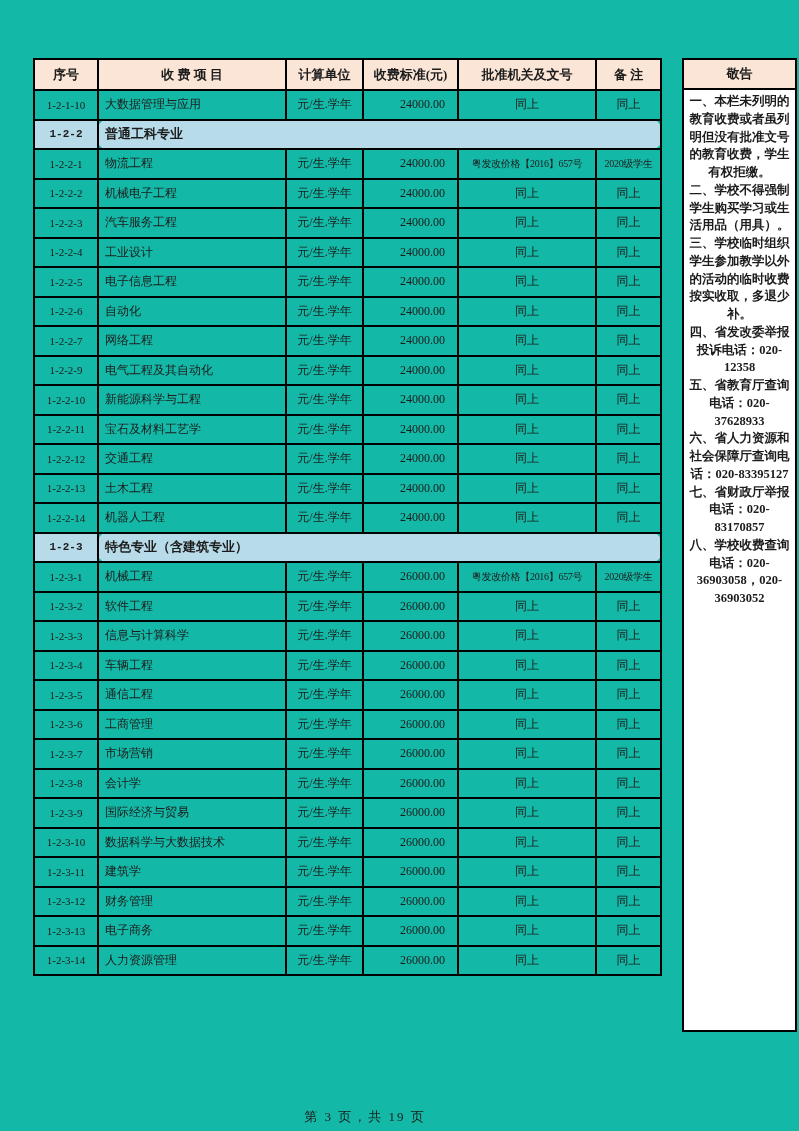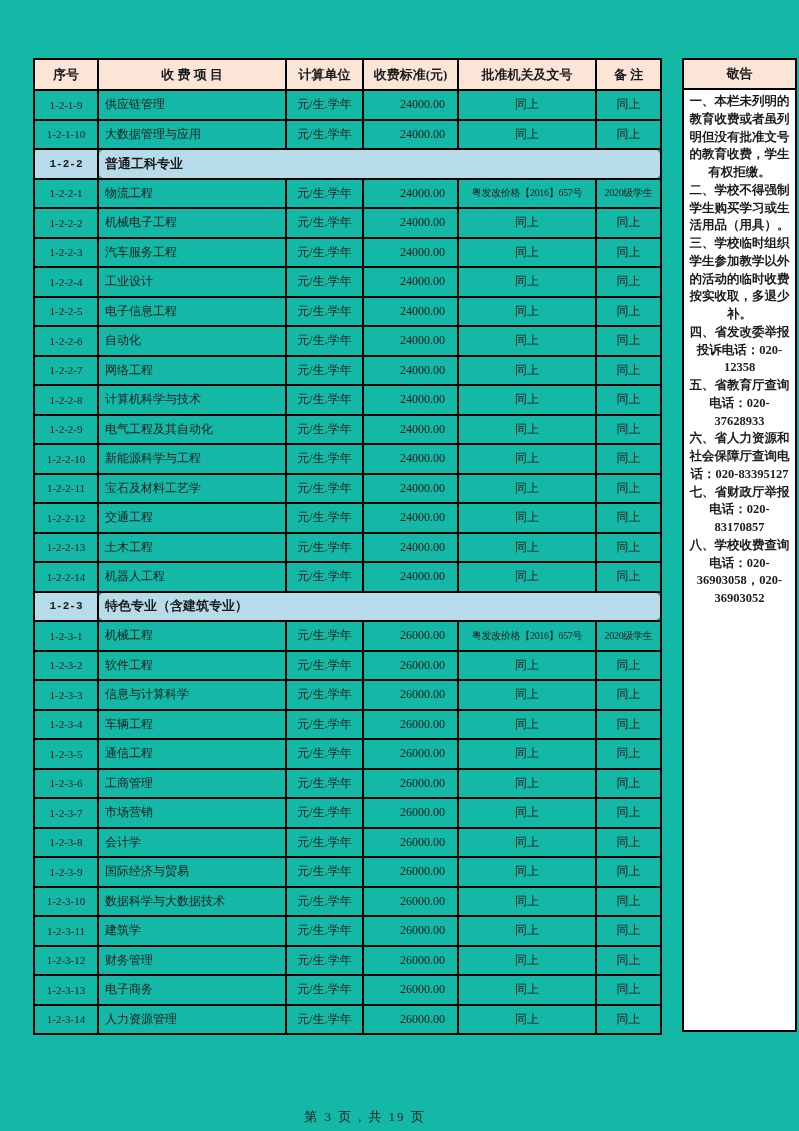--- a/index.html
+++ b/index.html
@@ -122,28 +122,20 @@
         <th>序号</th>
         <th>收 费 项 目</th>
         <th>计算单位</th>
         <th>收费标准(元)</th>
         <th>批准机关及文号</th>
         <th>备  注</th>
       </tr>
     </thead>
     <tbody>
         <tr>
-          <td class="cell-id">1-2-1-9</td>
-          <td class="cell-item">供应链管理</td>
-          <td class="cell-unit">元/生.学年</td>
-          <td class="cell-price">24000.00</td>
-          <td class="cell-approval">同上</td>
-          <td class="cell-note">同上</td>
-        </tr>
-        <tr>
           <td class="cell-id">1-2-1-10</td>
           <td class="cell-item">大数据管理与应用</td>
           <td class="cell-unit">元/生.学年</td>
           <td class="cell-price">24000.00</td>
           <td class="cell-approval">同上</td>
           <td class="cell-note">同上</td>
         </tr>
         <tr class="section">
           <td class="cell-id">1-2-2</td>
           <td class="section-title" colspan="5">普通工科专业</td>
@@ -192,28 +184,20 @@
           <td class="cell-id">1-2-2-6</td>
           <td class="cell-item">自动化</td>
           <td class="cell-unit">元/生.学年</td>
           <td class="cell-price">24000.00</td>
           <td class="cell-approval">同上</td>
           <td class="cell-note">同上</td>
         </tr>
         <tr>
           <td class="cell-id">1-2-2-7</td>
           <td class="cell-item">网络工程</td>
-          <td class="cell-unit">元/生.学年</td>
-          <td class="cell-price">24000.00</td>
-          <td class="cell-approval">同上</td>
-          <td class="cell-note">同上</td>
-        </tr>
-        <tr>
-          <td class="cell-id">1-2-2-8</td>
-          <td class="cell-item">计算机科学与技术</td>
           <td class="cell-unit">元/生.学年</td>
           <td class="cell-price">24000.00</td>
           <td class="cell-approval">同上</td>
           <td class="cell-note">同上</td>
         </tr>
         <tr>
           <td class="cell-id">1-2-2-9</td>
           <td class="cell-item">电气工程及其自动化</td>
           <td class="cell-unit">元/生.学年</td>
           <td class="cell-price">24000.00</td>

